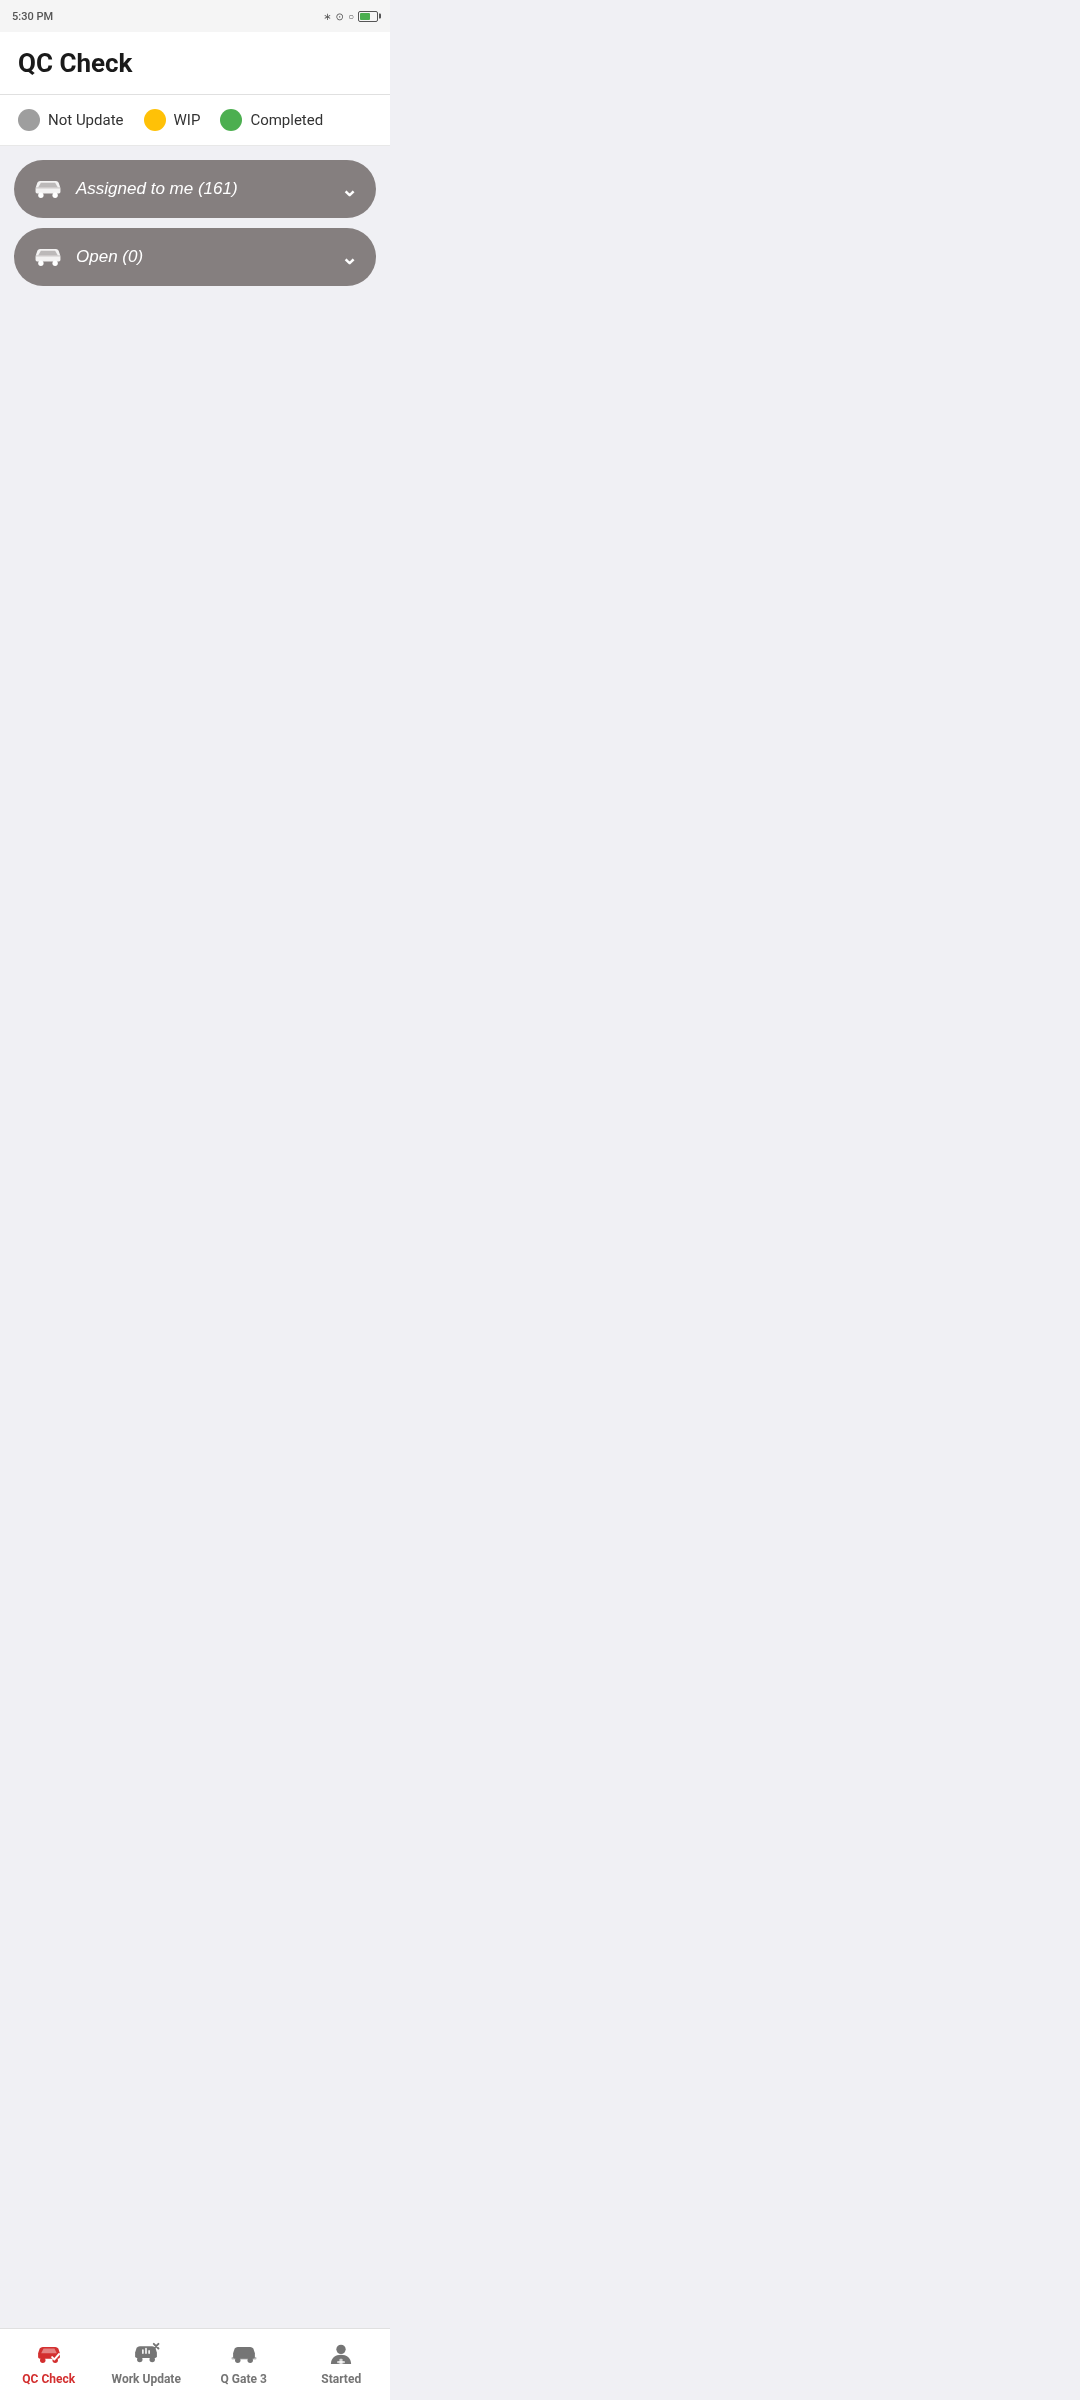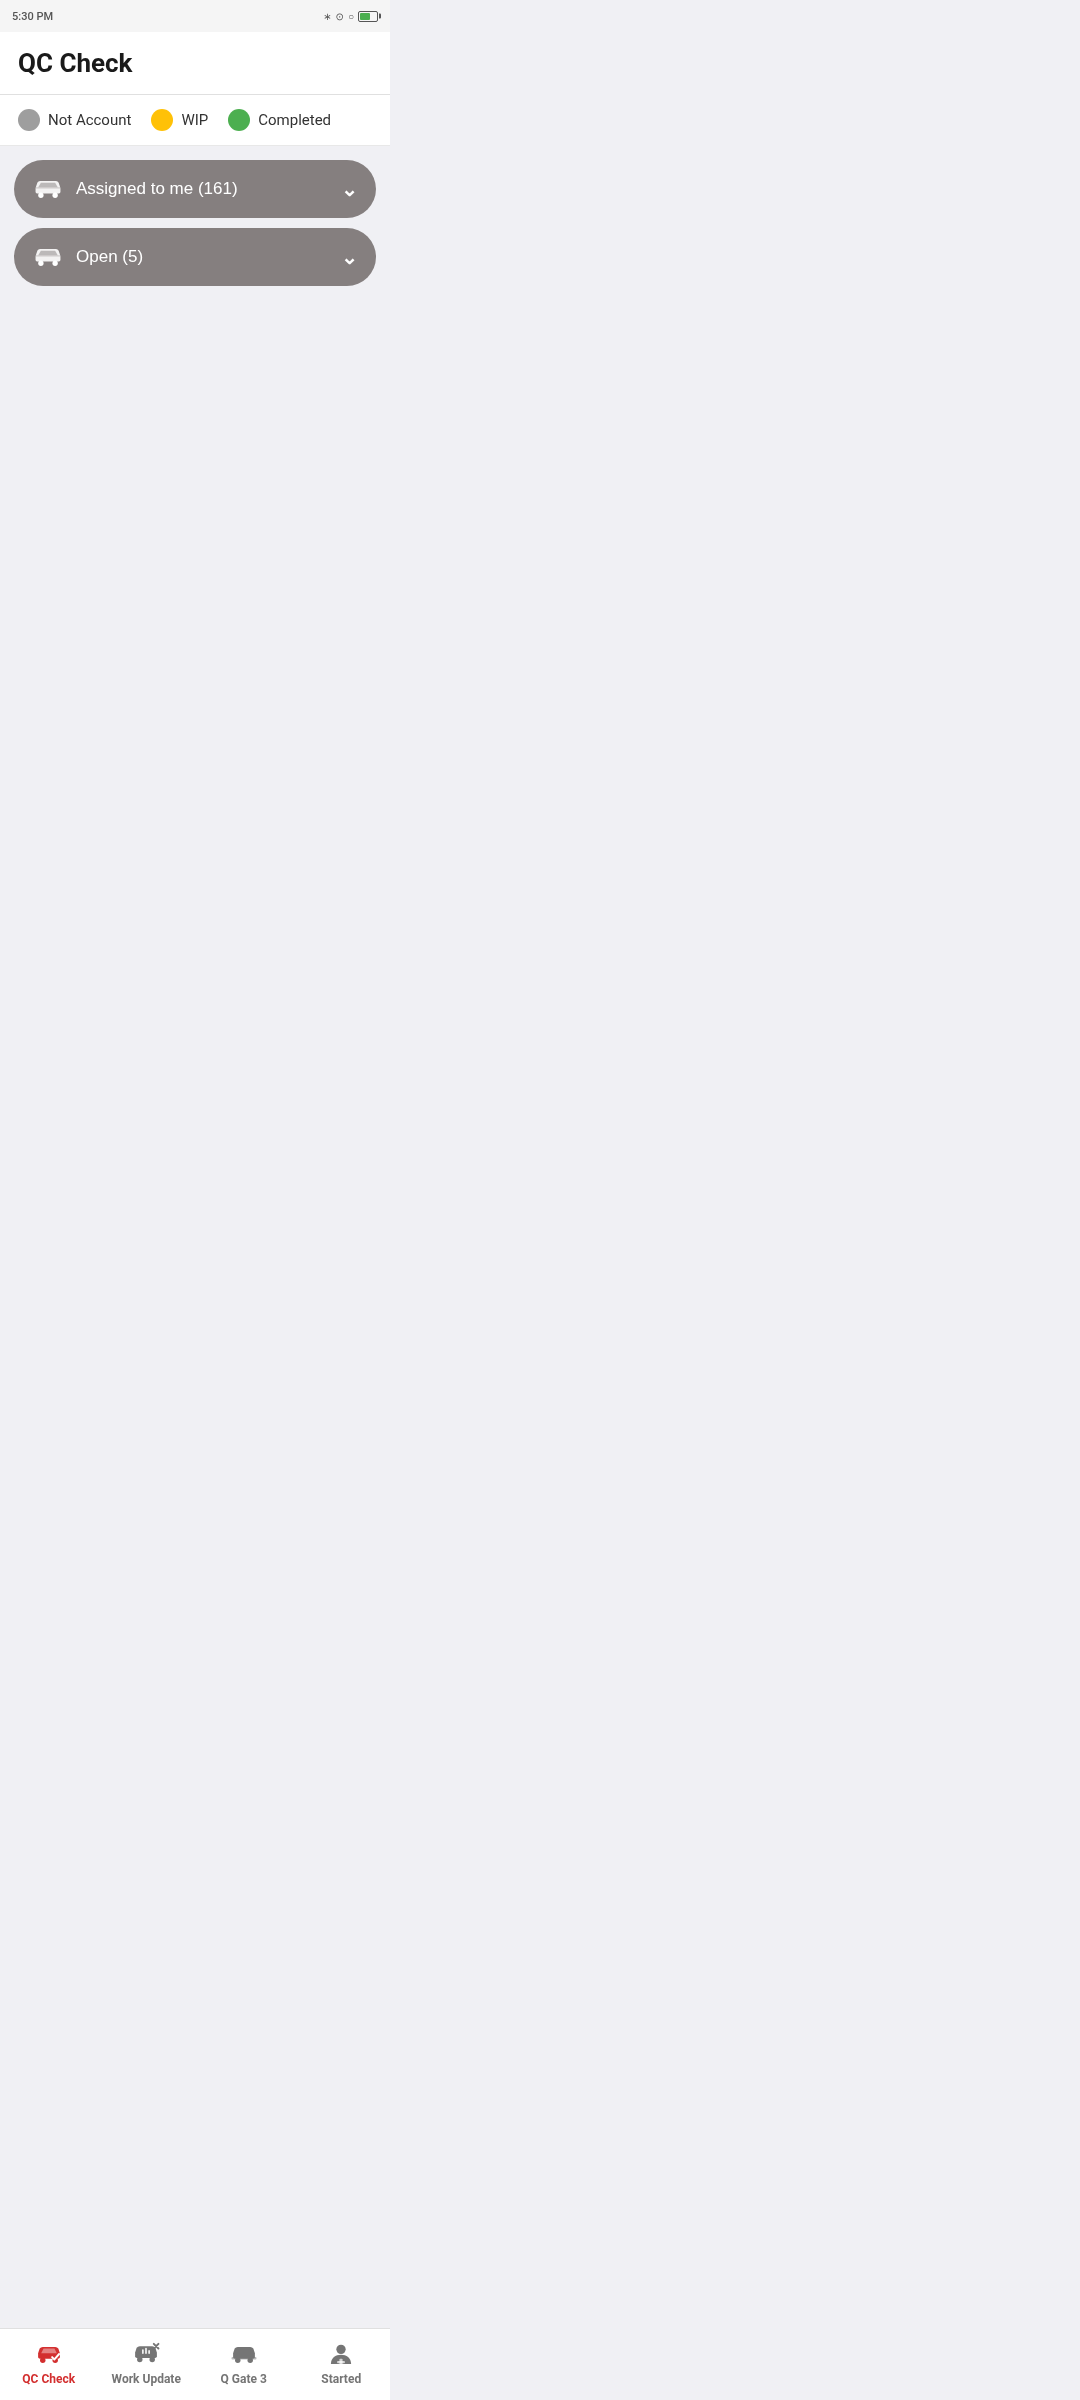--- a/index.html
+++ b/index.html
@@ -158,20 +158,21 @@
 
     .car-icon-svg {
       width: 32px;
       height: 24px;
     }
 
     .accordion-label {
       color: #ffffff;
       font-size: 17px;
       font-weight: 500;
+      font-style: italic;
     }
 
     .chevron-icon {
       color: #ffffff;
       font-size: 20px;
       font-weight: 700;
     }
 
     
     .bottom-nav {
@@ -236,21 +237,21 @@
   </div>
 </div>
 
 <div class="header">
   <h1 class="header-title">QC Check</h1>
 </div>
 
 <div class="legend">
   <div class="legend-item">
     <div class="legend-dot legend-dot-gray"></div>
-    <span class="legend-label">Not Account</span>
+    <span class="legend-label">Not Update</span>
   </div>
   <div class="legend-item">
     <div class="legend-dot legend-dot-yellow"></div>
     <span class="legend-label">WIP</span>
   </div>
   <div class="legend-item">
     <div class="legend-dot legend-dot-green"></div>
     <span class="legend-label">Completed</span>
   </div>
 </div>
@@ -273,21 +274,21 @@
 
   <button class="accordion-btn">
     <div class="accordion-btn-left">
       <svg class="car-icon-svg" viewBox="0 0 36 26" fill="none" xmlns="http://www.w3.org/2000/svg">
         <path d="M6 18 C6 18 4 18 4 16 L4 12 L6 6 Q7 4 9 4 L27 4 Q29 4 30 6 L32 12 L32 16 C32 18 30 18 30 18 L6 18Z" fill="white" opacity="0.9"></path>
         <circle cx="10" cy="20" r="3" fill="white"></circle>
         <circle cx="26" cy="20" r="3" fill="white"></circle>
         <path d="M7 11 L10 6 L26 6 L29 11 Z" fill="#857f7f" opacity="0.5"></path>
         <rect x="4" y="11" width="28" height="1.5" fill="#857f7f" opacity="0.3"></rect>
       </svg>
-      <span class="accordion-label">Open (5)</span>
+      <span class="accordion-label">Open (0)</span>
     </div>
     <span class="chevron-icon">⌄</span>
   </button>
 </div>
 
 <div class="bottom-spacer"></div>
 
 <div class="bottom-nav">
 
   <div class="nav-item">

